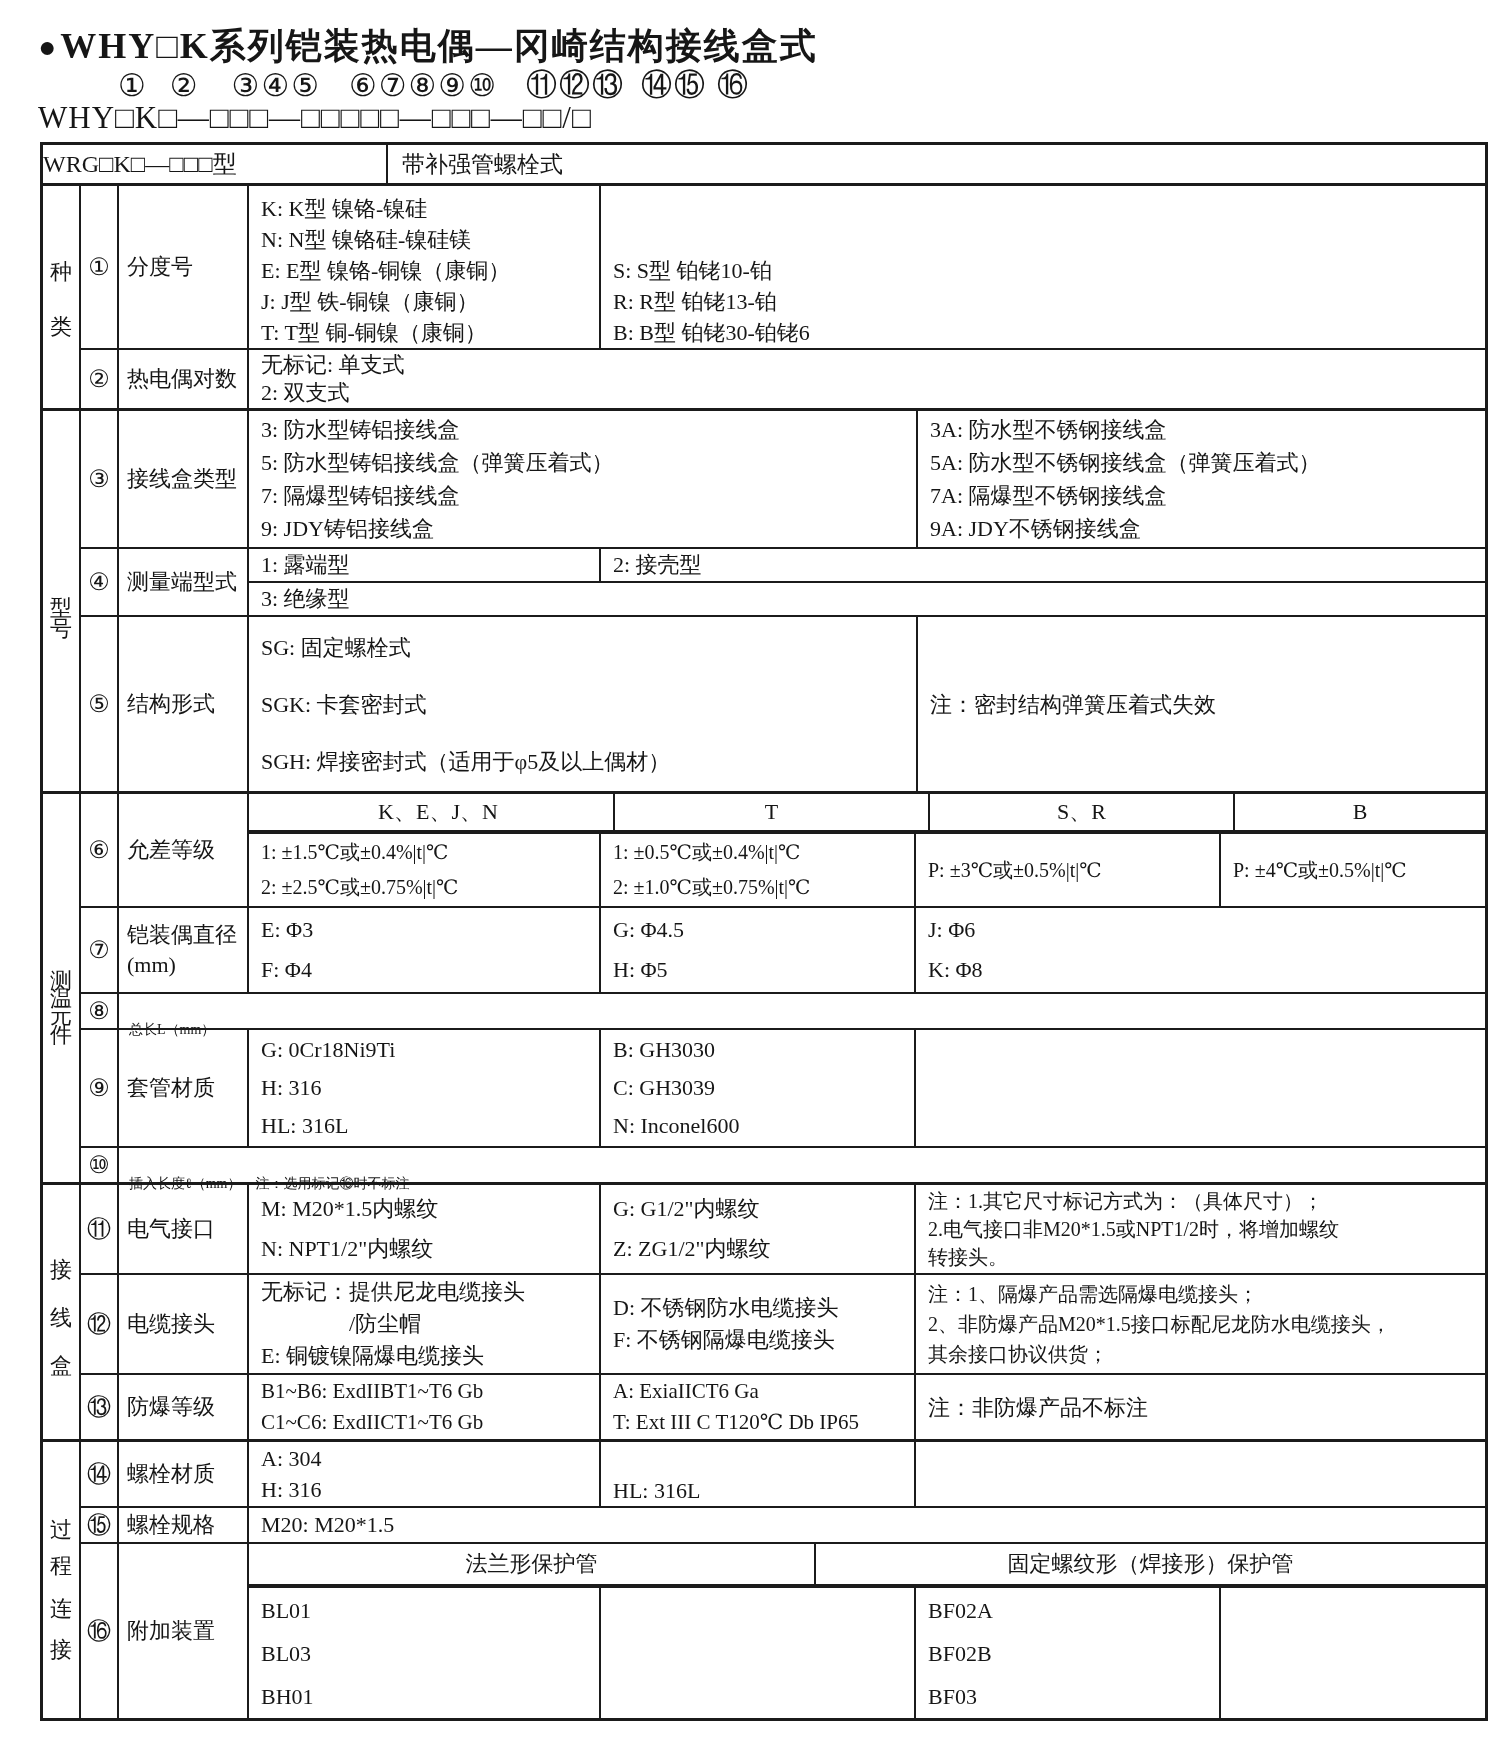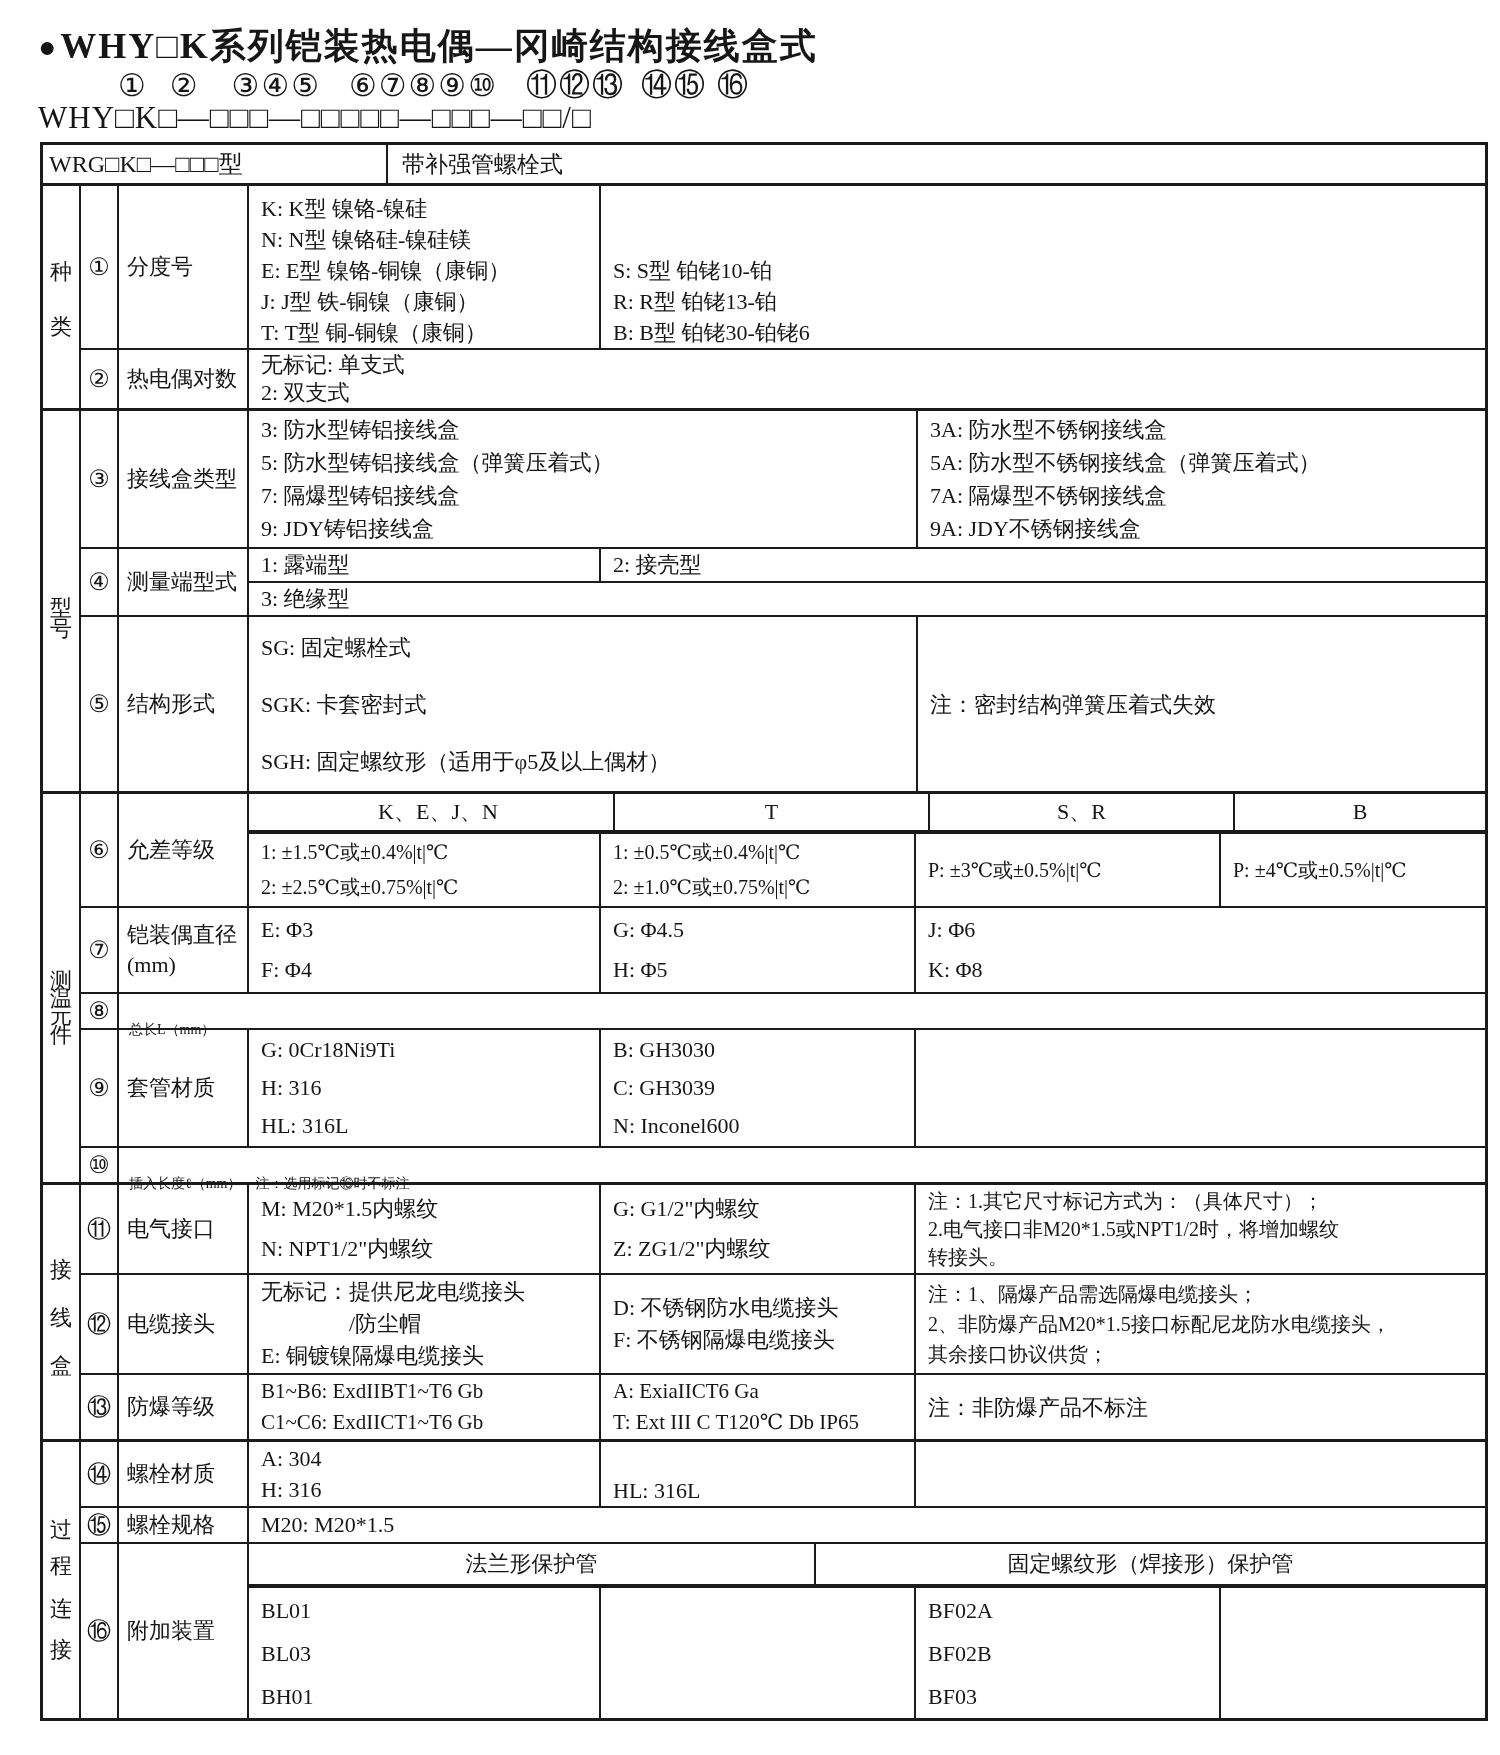--- a/index.html
+++ b/index.html
@@ -17,21 +17,21 @@
   .numbers-line span { display:inline-block; }
   .ng2{margin-left:22px;} .ng3{margin-left:32px;} .ng4{margin-left:28px;}
   .ng5{margin-left:28px;} .ng6{margin-left:16px;} .ng7{margin-left:10px;}
   .model-line { position:absolute; left:38px; top:100px; font-size:31px; letter-spacing:1px; }
 
   
   .tbl { position:absolute; left:40px; top:142px; width:1448px; border:3px solid #1b1b1b; background:#fff; }
 
   .trow { display:flex; }
   .wrg-row { height:38px; }
-  .wrg-model { width:345px; border-right:2px solid #1b1b1b; display:flex; align-items:center; padding-left:6px; font-size:24px; }
+  .wrg-model { width:345px; border-right:2px solid #1b1b1b; display:flex; align-items:center; font-size:24px; }
   .wrg-desc { flex:1; display:flex; align-items:center; padding-left:14px; font-size:23px; }
 
   .sect { display:flex; border-top:3px solid #1b1b1b; }
   .gcol { width:38px; border-right:2px solid #1b1b1b; display:flex; align-items:center; justify-content:center; }
   .vtext { writing-mode:vertical-rl; text-orientation:upright; font-size:22px; }
   .ls-g1{letter-spacing:55px;} .ls-g2{letter-spacing:22px;} .ls-g3{letter-spacing:18px;}
   .ls-g4{letter-spacing:48px;} .ls-g5{letter-spacing:40px;}
   .srows { flex:1; display:flex; flex-direction:column; }
   .srows .row + .row { border-top:2px solid #1b1b1b; }
   .row { display:flex; }
@@ -170,21 +170,21 @@
                 </div>
             </div>
           </div>
         </div>
         <div class="row hr5 lh57">
           <div class="ncol">⑤</div>
           <div class="lcol">结构形式</div>
           <div class="cell wAB">
               <div class="txt">SG: 固定螺栓式
 SGK: 卡套密封式
-SGH: 固定螺纹形（适用于φ5及以上偶材）</div>
+SGH: 焊接密封式（适用于φ5及以上偶材）</div>
             </div>
           <div class="cell fill">
               <div class="txt">注：密封结构弹簧压着式失效</div>
             </div>
         </div>
       </div>
     </div>
 
     <div class="sect">
       <div class="gcol">

